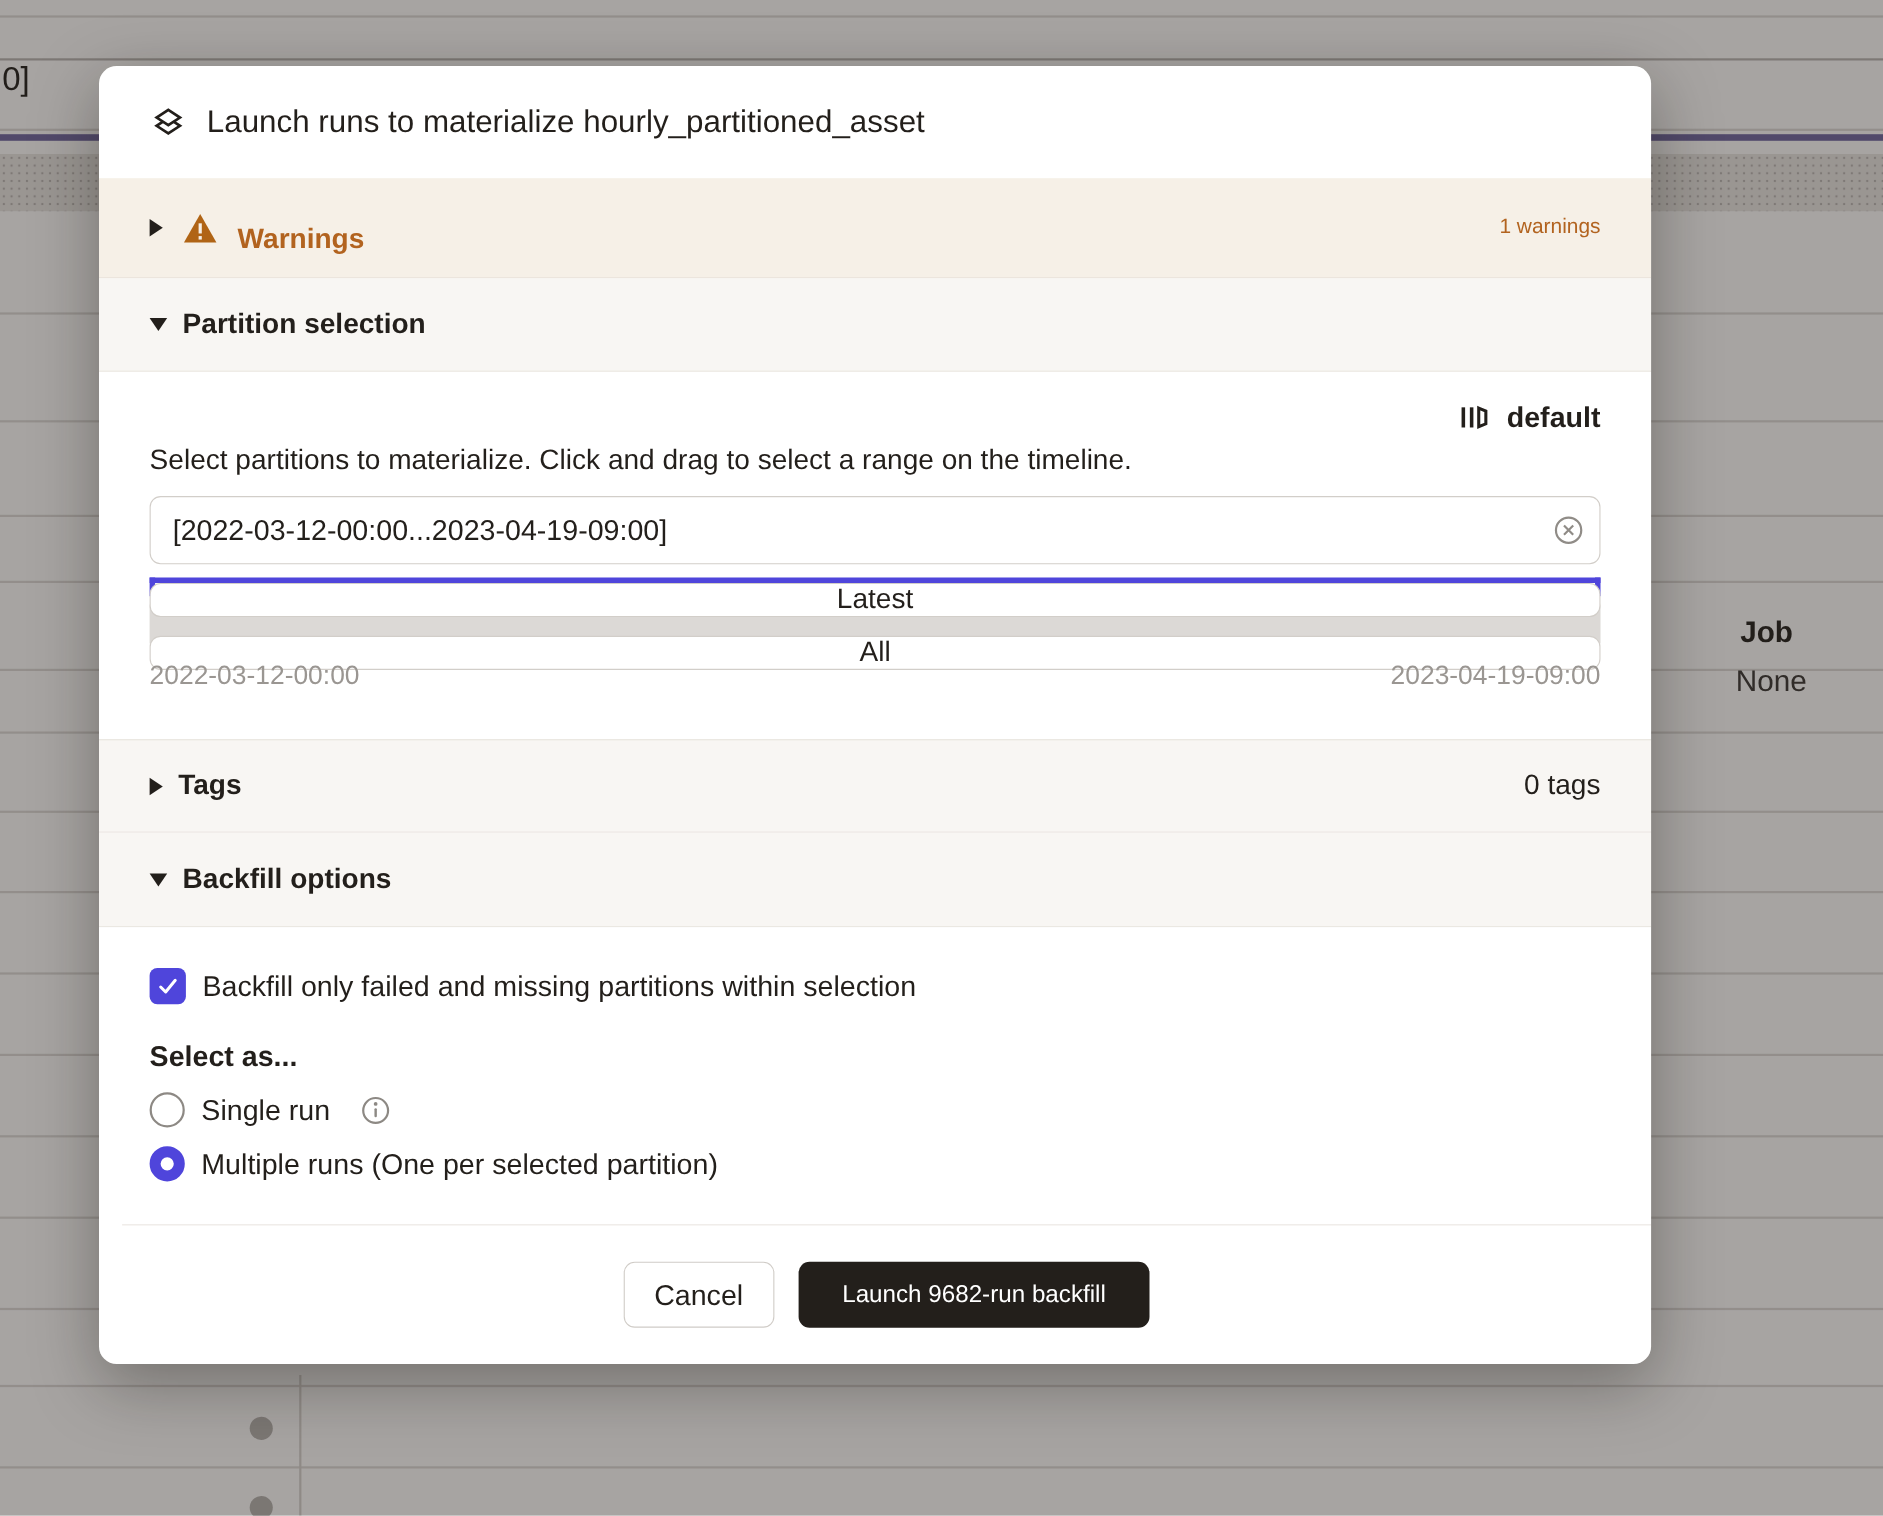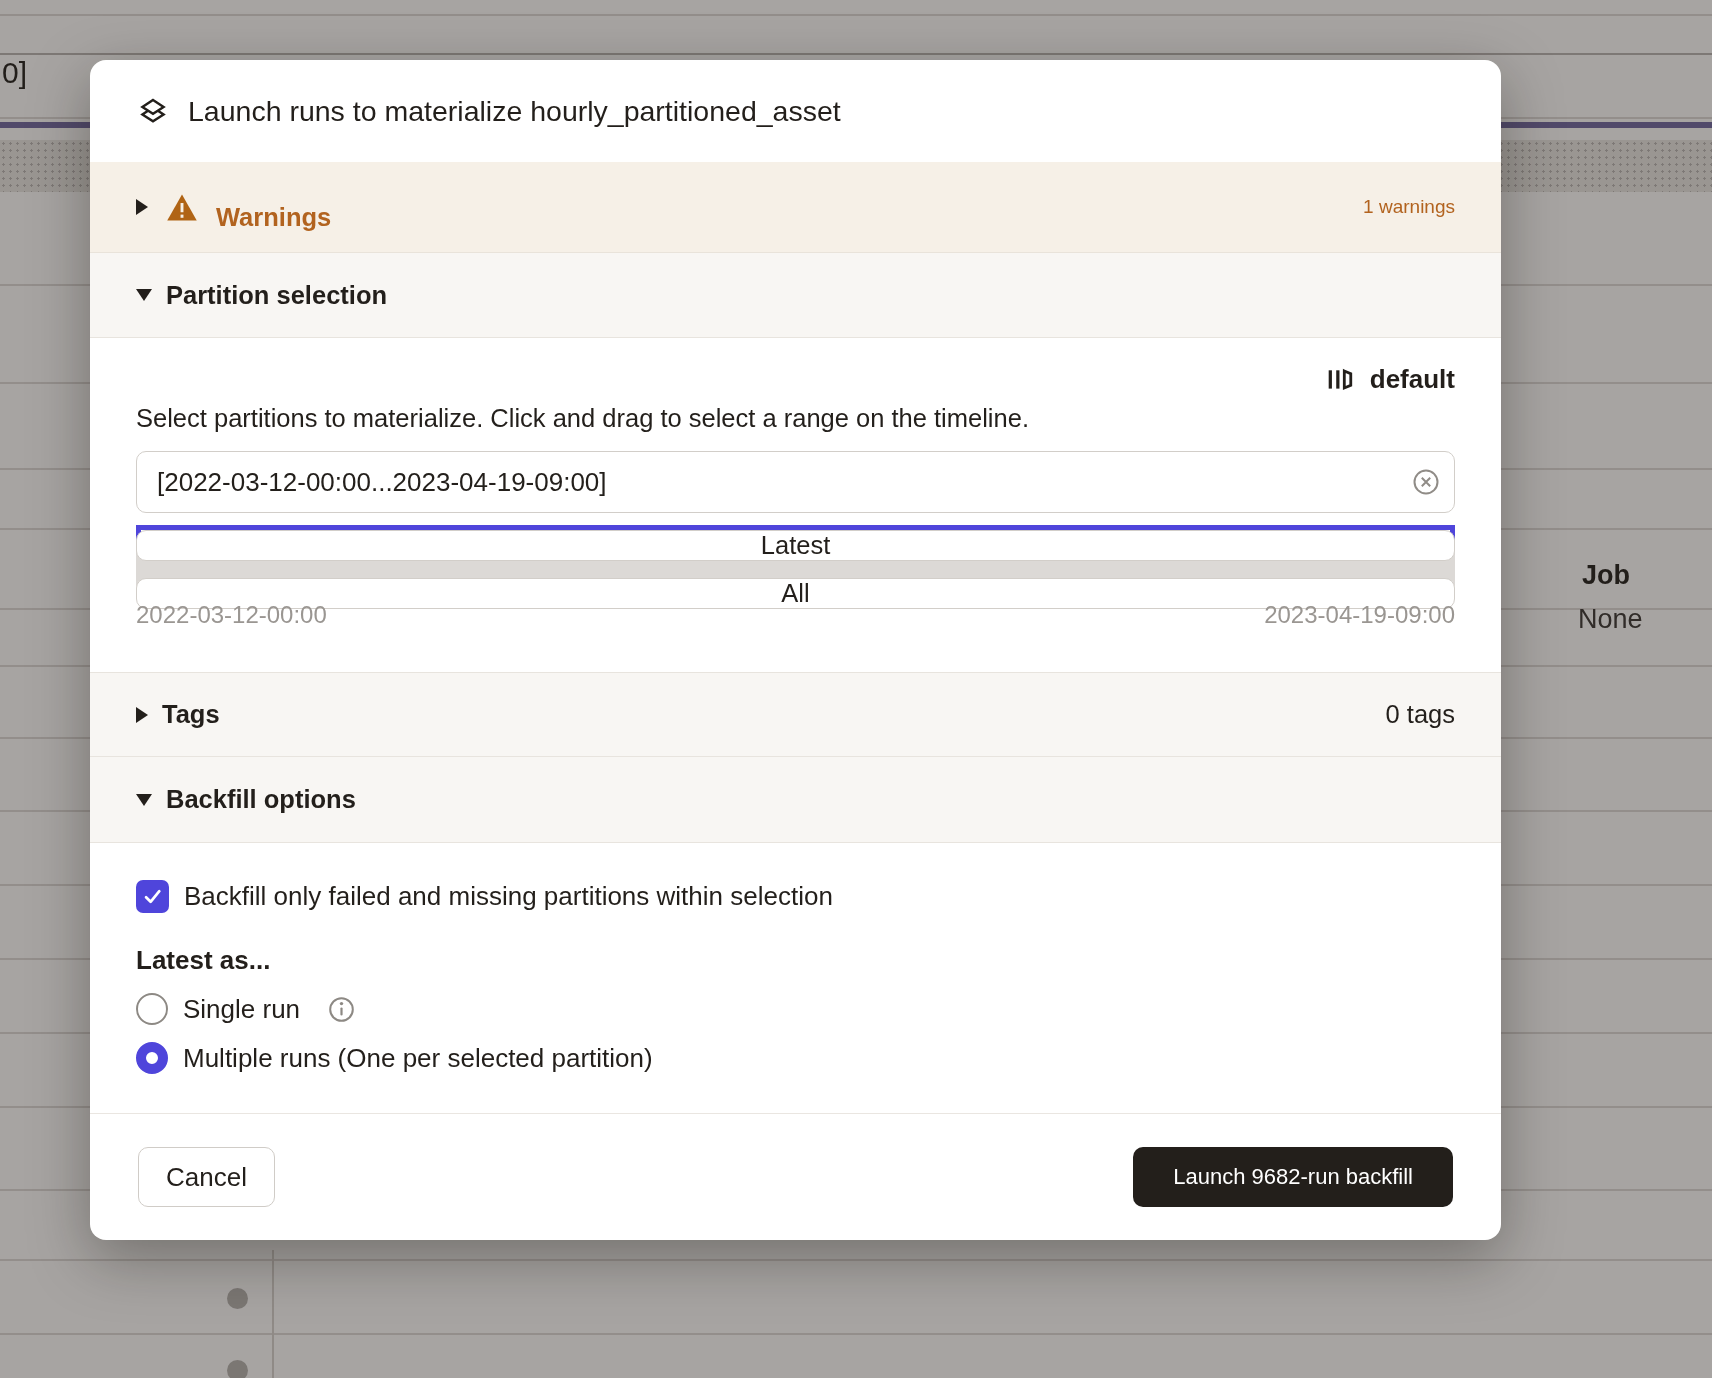--- a/index.html
+++ b/index.html
@@ -100,21 +100,21 @@
   .radio-row { margin-top: 17px; display: flex; align-items: center; gap: 15px; }
   .radio { width: 32px; height: 32px; border-radius: 50%; background: #fff; flex: 0 0 auto; cursor: pointer; }
   .radio.off { border: 2.5px solid #8d8984; }
   .radio.on { border: 10px solid #4f45db; }
   .radio-label { font-size: 26px; }
   .info-icon { margin-left: 13px; display: inline-flex; cursor: pointer; }
 
   
   .m-footer {
     margin-top: auto; flex: 0 0 127px; height: 127px; border-top: 1px solid #eae6e1;
-    display: flex; align-items: center; justify-content: space-between; gap: 22px; padding: 0 48px;
+    display: flex; align-items: center; justify-content: center; gap: 22px; padding: 0 48px; margin-left: 21px;
   }
   .btn-cancel {
     height: 60px; padding: 0 27px; background: #fff; border: 1.5px solid #d0ccc7; border-radius: 10px;
     font-family: "Liberation Sans", sans-serif; font-size: 26px; color: #231f1b; cursor: pointer;
   }
   .btn-launch {
     height: 60px; padding: 0 40px; background: #231f1b; border: none; border-radius: 10px;
     font-family: "Liberation Sans", sans-serif; font-size: 22px; color: #ffffff; cursor: pointer;
   }
 </style>
@@ -234,21 +234,21 @@
   <div class="bf-content">
     <div class="check-row">
       <span class="checkbox">
         <svg width="25" height="25" viewBox="0 0 33 33" fill="none">
           <path d="M8 17.5 L14 23.5 L25.5 9.5" stroke="#ffffff" stroke-width="3.6" stroke-linecap="round" stroke-linejoin="round"></path>
         </svg>
       </span>
       <span class="check-label">Backfill only failed and missing partitions within selection</span>
     </div>
 
-    <div class="launch-as">Latest as...</div>
+    <div class="launch-as">Select as...</div>
 
     <div class="radio-row">
       <span class="radio off"></span>
       <span class="radio-label">Single run</span>
       <span class="info-icon">
         <svg width="27" height="27" viewBox="0 0 27 27" fill="none">
           <circle cx="13.5" cy="13.5" r="11.3" stroke="#8d8984" stroke-width="2"></circle>
           <rect x="12.4" y="11.4" width="2.2" height="8.2" rx="1.1" fill="#8d8984"></rect>
           <circle cx="13.5" cy="7.6" r="1.7" fill="#8d8984"></circle>
         </svg>

